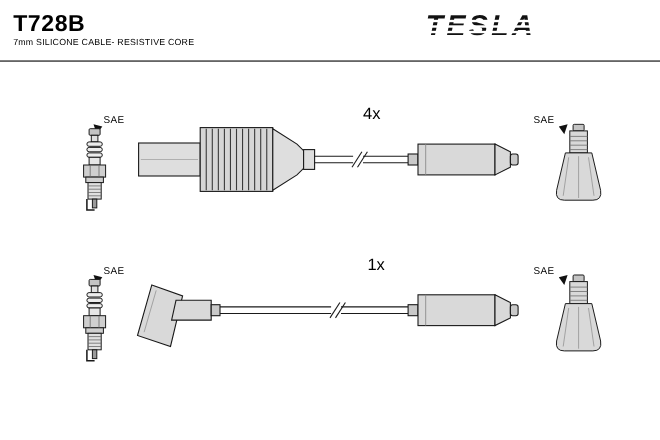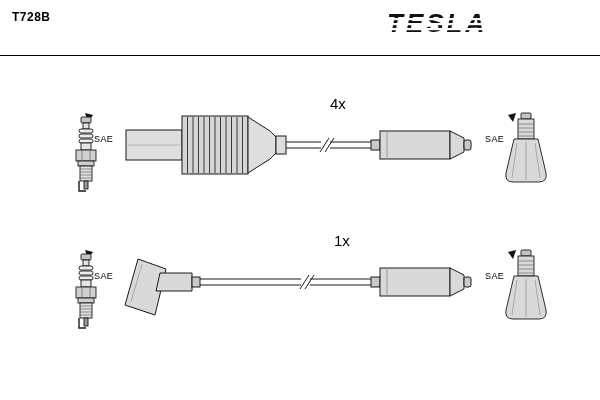--- a/index.html
+++ b/index.html
@@ -1,32 +1,33 @@
 <!DOCTYPE html>
 <html><head>
 <meta charset="utf-8">
 <style>
   html,body{margin:0;padding:0;background:#fff;}
   .stage{position:relative;width:600px;height:400px;background:#ffffff;
          font-family:"Liberation Sans",sans-serif;color:#000;overflow:hidden;}
   .abs{position:absolute;}
-  .part-number{font-size:12px;font-weight:bold;letter-spacing:.5px;text-align:center;}
+  .part-number{font-size:21px;font-weight:bold;letter-spacing:.5px;text-align:center;}
   .subtitle{font-size:8px;letter-spacing:.2px;}
   .qty{font-size:15px;margin-left:44px;}
-  .sae{font-size:9px;letter-spacing:.4px;margin-top:30px;}
+  .sae{font-size:9px;letter-spacing:.4px;}
   .divider{position:absolute;left:0;top:55px;width:600px;height:1px;background:#000;}
   .brand text{font-family:"Liberation Sans",sans-serif;font-weight:bold;font-style:italic;
               font-size:26px;letter-spacing:3px;fill:#111;}
 </style>
 </head>
 <body>
 
 <div class="stage">
 
   <div class="abs part-number" style="left:12px;top:10px">T728B</div>
+  <div class="abs subtitle" style="left:12px;top:34px">7mm SILICONE CABLE- RESISTIVE CORE</div>
 
   <svg class="abs brand" style="left:386px;top:10px" width="118" height="28" viewBox="0 0 118 28">
     <text x="1" y="22">TESLA</text>
     <g fill="#ffffff">
       <rect x="0" y="8" width="118" height="2.2"></rect>
       <rect x="0" y="13" width="118" height="2.2"></rect>
       <rect x="0" y="18" width="118" height="2.2"></rect>
     </g>
   </svg>
 

